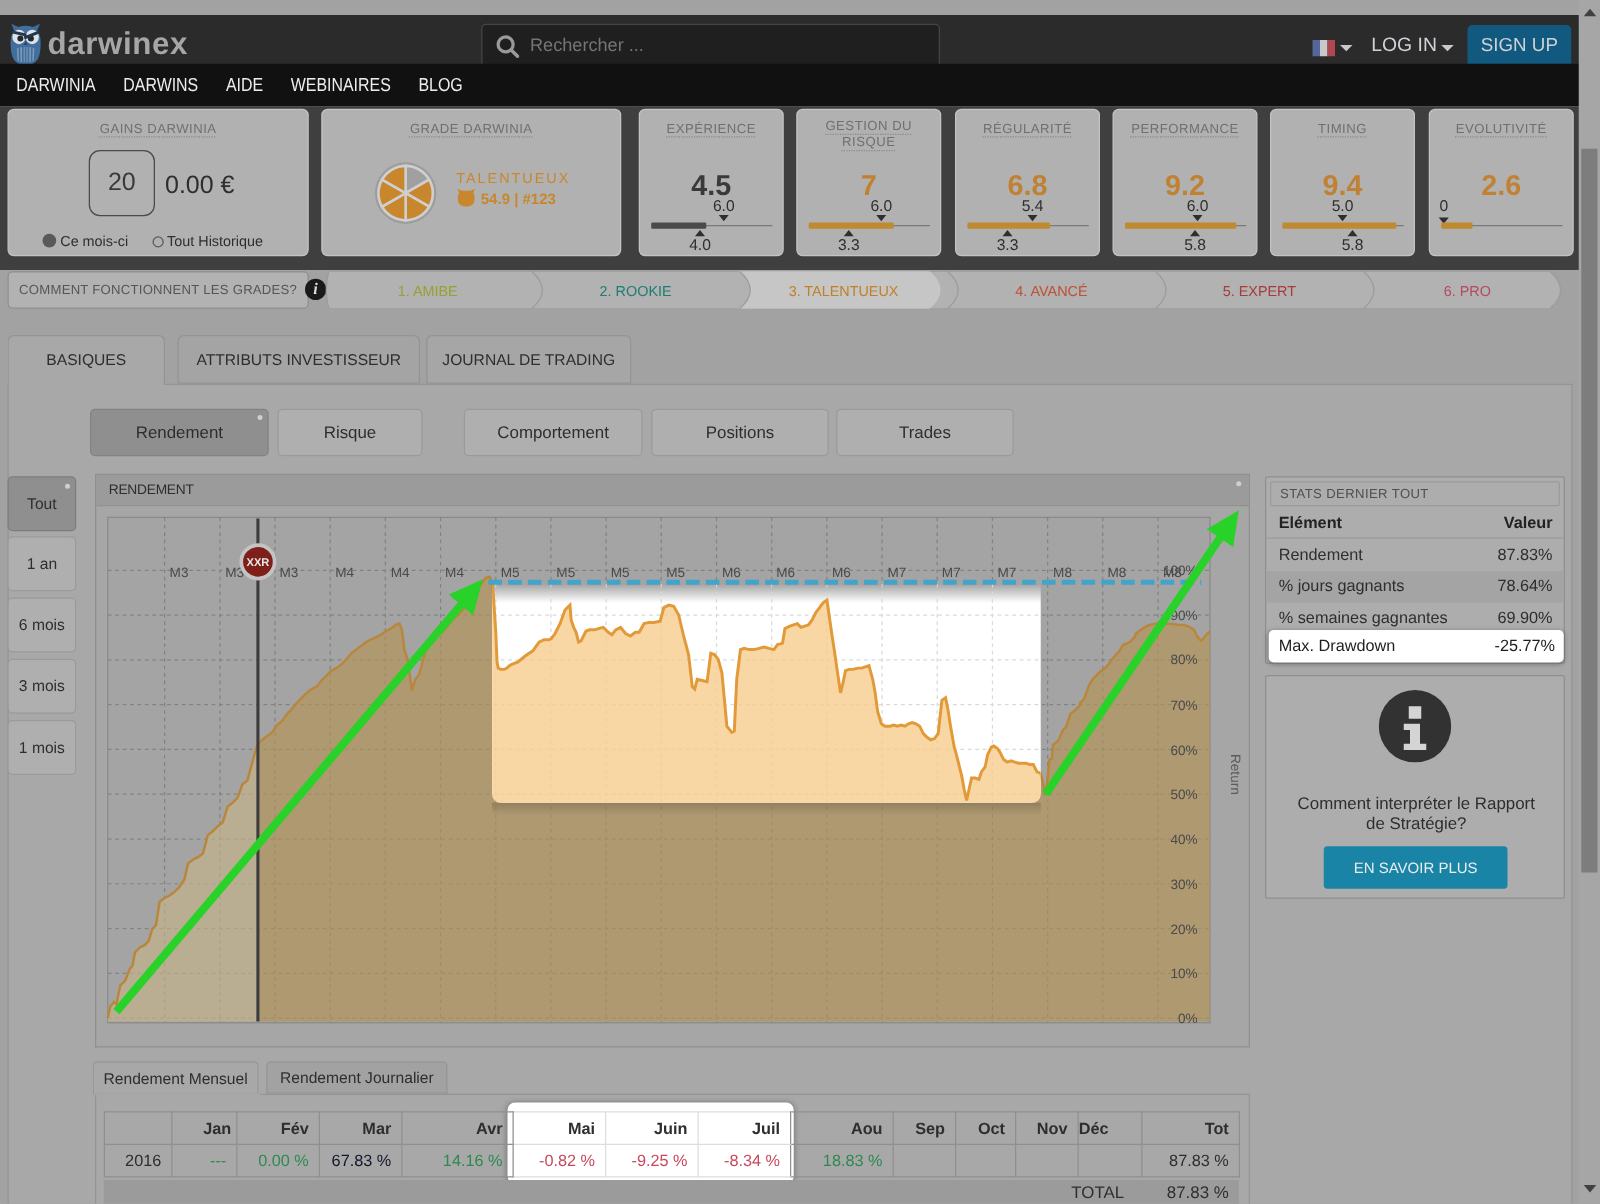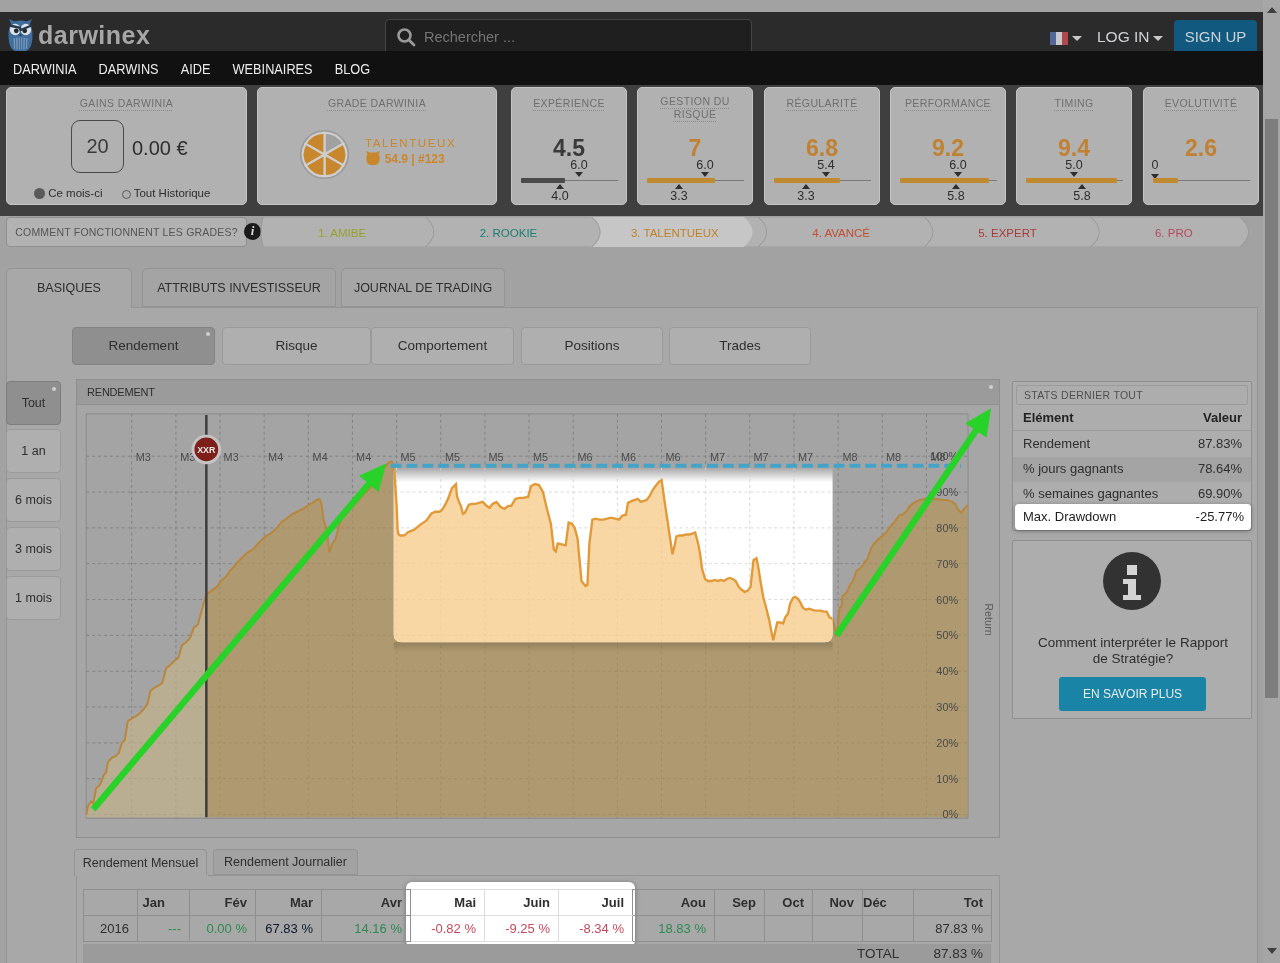--- a/index.html
+++ b/index.html
@@ -181,21 +181,21 @@
   <text x="747" y="20" text-anchor="middle" font-size="11.5" fill="#a83b3b">5. EXPERT</text>
   <text x="913" y="20" text-anchor="middle" font-size="11.5" fill="#b54a60">6. PRO</text>
 </svg>
 
 <div class="abs" style="left:6px;top:307px;width:1252px;height:656px;background:#a8a8a8;border:1px solid #949494;border-bottom:none;"></div>
 <div class="abs" style="left:6px;top:268px;width:126px;height:40px;background:#a8a8a8;border:1px solid #949494;border-bottom:none;border-radius:5px 5px 0 0;font-size:12.5px;color:#2e2e2e;text-align:center;line-height:39px;">BASIQUES</div>
 <div class="abs" style="left:142px;top:268px;width:194px;height:39px;background:#a4a4a4;border:1px solid #949494;border-radius:5px 5px 0 0;font-size:12.5px;color:#2e2e2e;text-align:center;line-height:38px;white-space:nowrap;">ATTRIBUTS INVESTISSEUR</div>
 <div class="abs" style="left:341px;top:268px;width:164px;height:39px;background:#a6a6a6;border:1px solid #949494;border-radius:5px 5px 0 0;font-size:12.5px;color:#2e2e2e;text-align:center;line-height:38px;white-space:nowrap;">JOURNAL DE TRADING</div>
 
 <div class="pill" style="left:72px;width:143px;background:#8f8f8f;border-color:#828282;">Rendement<span class="abs" style="left:133px;top:4px;width:4px;height:4px;border-radius:50%;background:#cfcfcf;"></span></div>
-<div class="pill" style="left:222px;width:149px;">Risque</div>
+<div class="pill" style="left:222px;width:116px;">Risque</div>
 <div class="pill" style="left:371px;width:143px;">Comportement</div>
 <div class="pill" style="left:521px;width:142px;">Positions</div>
 <div class="pill" style="left:669px;width:142px;">Trades</div>
 
 <div class="tbtn" style="top:381px;background:#8f8f8f;border-color:#7d7d7d;">Tout<span class="abs" style="left:45px;top:5px;width:4px;height:4px;border-radius:50%;background:#cfcfcf;"></span></div>
 <div class="tbtn" style="top:429px;">1 an</div>
 <div class="tbtn" style="top:478px;">6 mois</div>
 <div class="tbtn" style="top:527px;">3 mois</div>
 <div class="tbtn" style="top:576px;">1 mois</div>
 
@@ -401,21 +401,21 @@
         <col style="width:82px">
         <col style="width:50px">
         <col style="width:48px">
         <col style="width:50px">
         <col style="width:51px">
         <col style="width:78px">
       </colgroup>
     <tbody>
         <tr style="height:26px;">
       <td style="border:1px solid #8f8f8f;"></td>
-      <td style="border:1px solid #8f8f8f;text-align:right;padding-right:24px;font-weight:bold;color:#2e2e2e;">Jan</td>
+      <td style="border:1px solid #8f8f8f;text-align:right;padding-right:4px;font-weight:bold;color:#2e2e2e;">Jan</td>
       <td style="border:1px solid #8f8f8f;text-align:right;padding-right:8px;font-weight:bold;color:#2e2e2e;">Fév</td>
       <td style="border:1px solid #8f8f8f;text-align:right;padding-right:8px;font-weight:bold;color:#2e2e2e;">Mar</td>
       <td style="border:1px solid #8f8f8f;text-align:right;padding-right:8px;font-weight:bold;color:#2e2e2e;">Avr</td>
       <td style="border:1px solid #ddd;border-left-color:#8f8f8f;text-align:right;padding-right:8px;font-weight:bold;color:#2e2e2e;">Mai</td>
       <td style="border:1px solid #ddd;text-align:right;padding-right:8px;font-weight:bold;color:#2e2e2e;">Juin</td>
       <td style="border:1px solid #ddd;border-right-color:#8f8f8f;text-align:right;padding-right:8px;font-weight:bold;color:#2e2e2e;">Juil</td>
       <td style="border:1px solid #8f8f8f;text-align:right;padding-right:8px;font-weight:bold;color:#2e2e2e;">Aou</td>
       <td style="border:1px solid #8f8f8f;text-align:right;padding-right:8px;font-weight:bold;color:#2e2e2e;">Sep</td>
       <td style="border:1px solid #8f8f8f;text-align:right;padding-right:8px;font-weight:bold;color:#2e2e2e;">Oct</td>
       <td style="border:1px solid #8f8f8f;text-align:right;padding-right:8px;font-weight:bold;color:#2e2e2e;">Nov</td>

